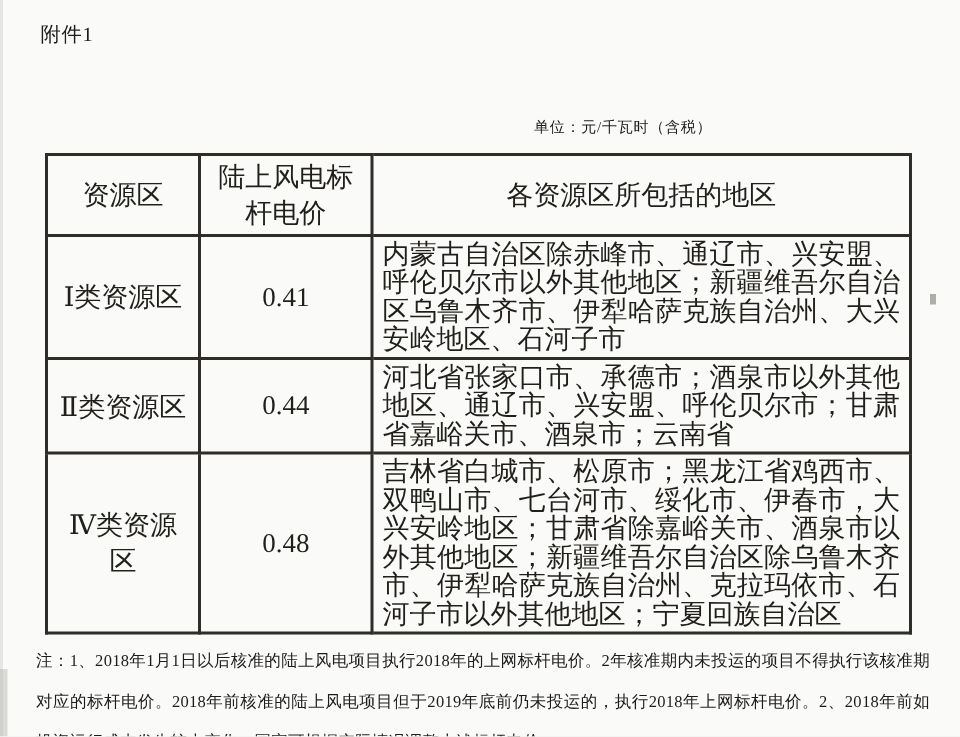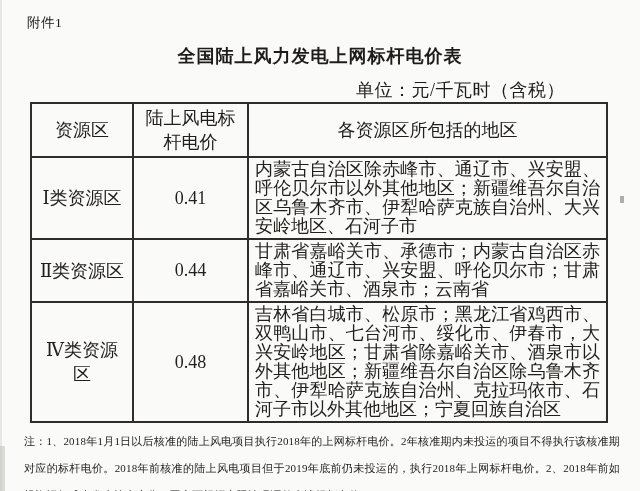--- a/index.html
+++ b/index.html
@@ -19,21 +19,21 @@
     position: absolute; left: 27px; top: 14px;
     font-size: 13.5px; letter-spacing: 0.5px; text-align: center;
   }
   .doc-title {
     position: absolute; left: 0; top: 44px; width: 640px;
     text-align: center;
     font-size: 18px; font-weight: bold; letter-spacing: 1px;
   }
   .unit-line {
     position: absolute; left: 356px; top: 78px;
-    font-size: 18px; letter-spacing: 0.5px;
+    font-size: 10px; letter-spacing: 0.5px;
   }
   table.tariff {
     position: absolute; left: 30px; top: 102px;
     width: 576px;
     border-collapse: collapse;
     table-layout: fixed;
     font-size: 18px;
   }
   table.tariff th, table.tariff td {
     border: 2px solid #2f2d29;
@@ -77,21 +77,20 @@
 <body>
 
 <div class="page">
 
   <div class="scan-edge-left"></div>
   <div class="scan-mark-right"></div>
   <div class="scan-smudge-bottom-left"></div>
 
   <div class="attachment">附件1</div>
 
-  <div class="doc-title">全国陆上风力发电上网标杆电价表</div>
 
   <div class="unit-line">单位：元/千瓦时（含税）</div>
 
   <table class="tariff">
     <colgroup>
       <col style="width:102px">
       <col style="width:115px">
       <col style="width:359px">
     </colgroup>
     <thead>
@@ -103,21 +102,21 @@
     </thead>
     <tbody>
       <tr class="r-zone1">
         <td class="c-zone">Ⅰ类资源区</td>
         <td class="c-price">0.41</td>
         <td class="c-regions">内蒙古自治区除赤峰市、通辽市、兴安盟、呼伦贝尔市以外其他地区；新疆维吾尔自治区乌鲁木齐市、伊犁哈萨克族自治州、大兴安岭地区、石河子市</td>
       </tr>
       <tr class="r-zone2">
         <td class="c-zone">Ⅱ类资源区</td>
         <td class="c-price">0.44</td>
-        <td class="c-regions">甘肃省嘉峪关市、承德市；内蒙古自治区赤峰市、通辽市、兴安盟、呼伦贝尔市；甘肃省嘉峪关市、酒泉市；云南省</td>
+        <td class="c-regions">河北省张家口市、承德市；酒泉市以外其他地区、通辽市、兴安盟、呼伦贝尔市；甘肃省嘉峪关市、酒泉市；云南省</td>
       </tr>
       <tr class="r-zone3">
         <td class="c-zone">Ⅳ类资源区</td>
         <td class="c-price">0.48</td>
         <td class="c-regions">吉林省白城市、松原市；黑龙江省鸡西市、双鸭山市、七台河市、绥化市、伊春市，大兴安岭地区；甘肃省除嘉峪关市、酒泉市以外其他地区；新疆维吾尔自治区除乌鲁木齐市、伊犁哈萨克族自治州、克拉玛依市、石河子市以外其他地区；宁夏回族自治区</td>
       </tr>
     </tbody>
   </table>
 
   <div class="notes">注：1、2018年1月1日以后核准的陆上风电项目执行2018年的上网标杆电价。2年核准期内未投运的项目不得执行该核准期对应的标杆电价。2018年前核准的陆上风电项目但于2019年底前仍未投运的，执行2018年上网标杆电价。2、2018年前如投资运行成本发生较大变化，国家可根据实际情况调整上述标杆电价。</div>

